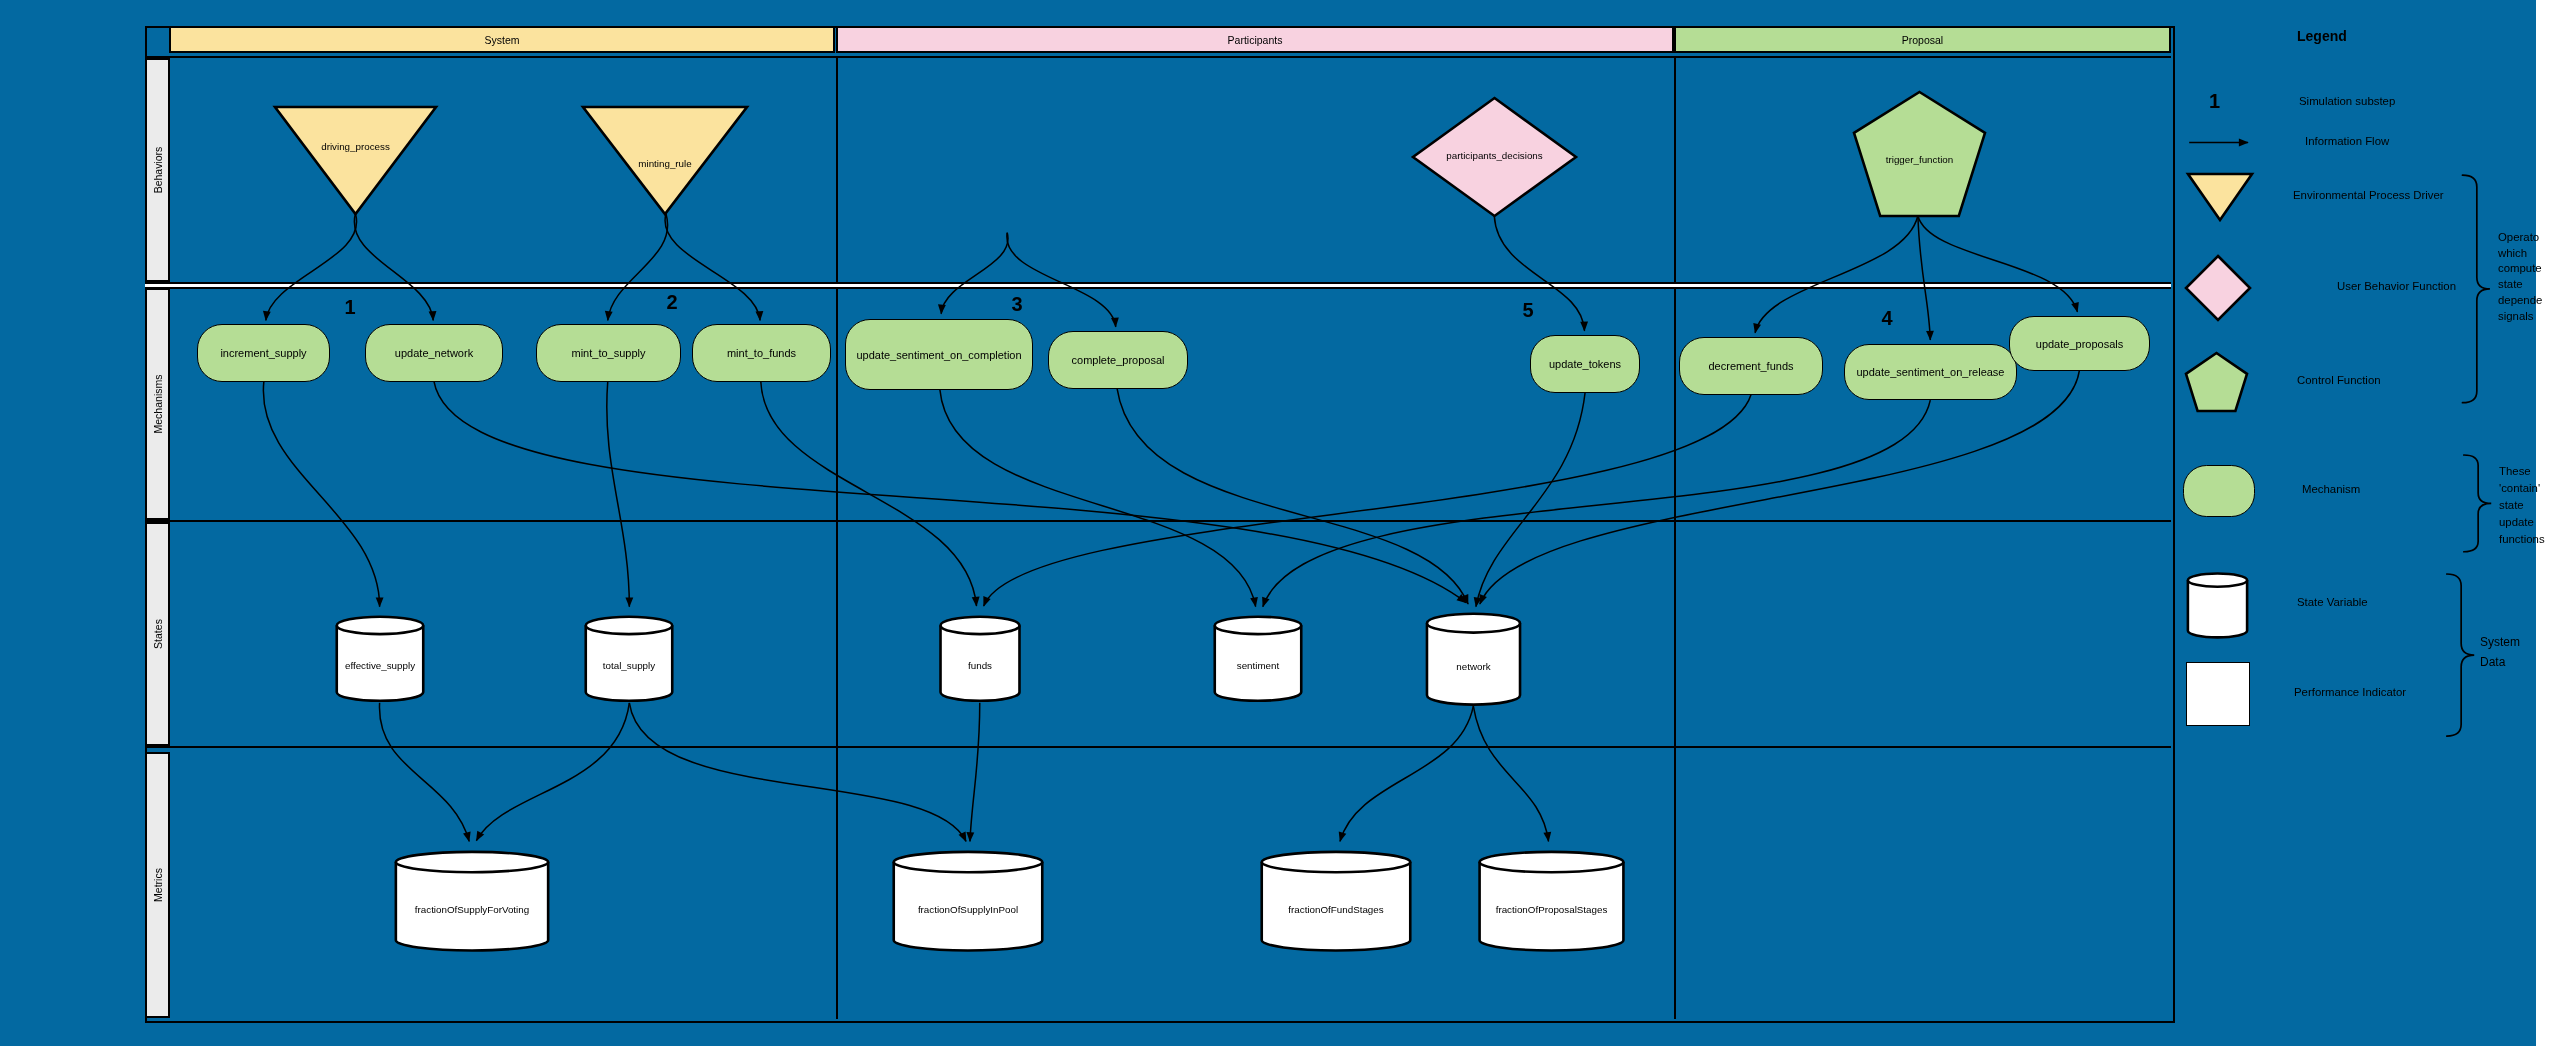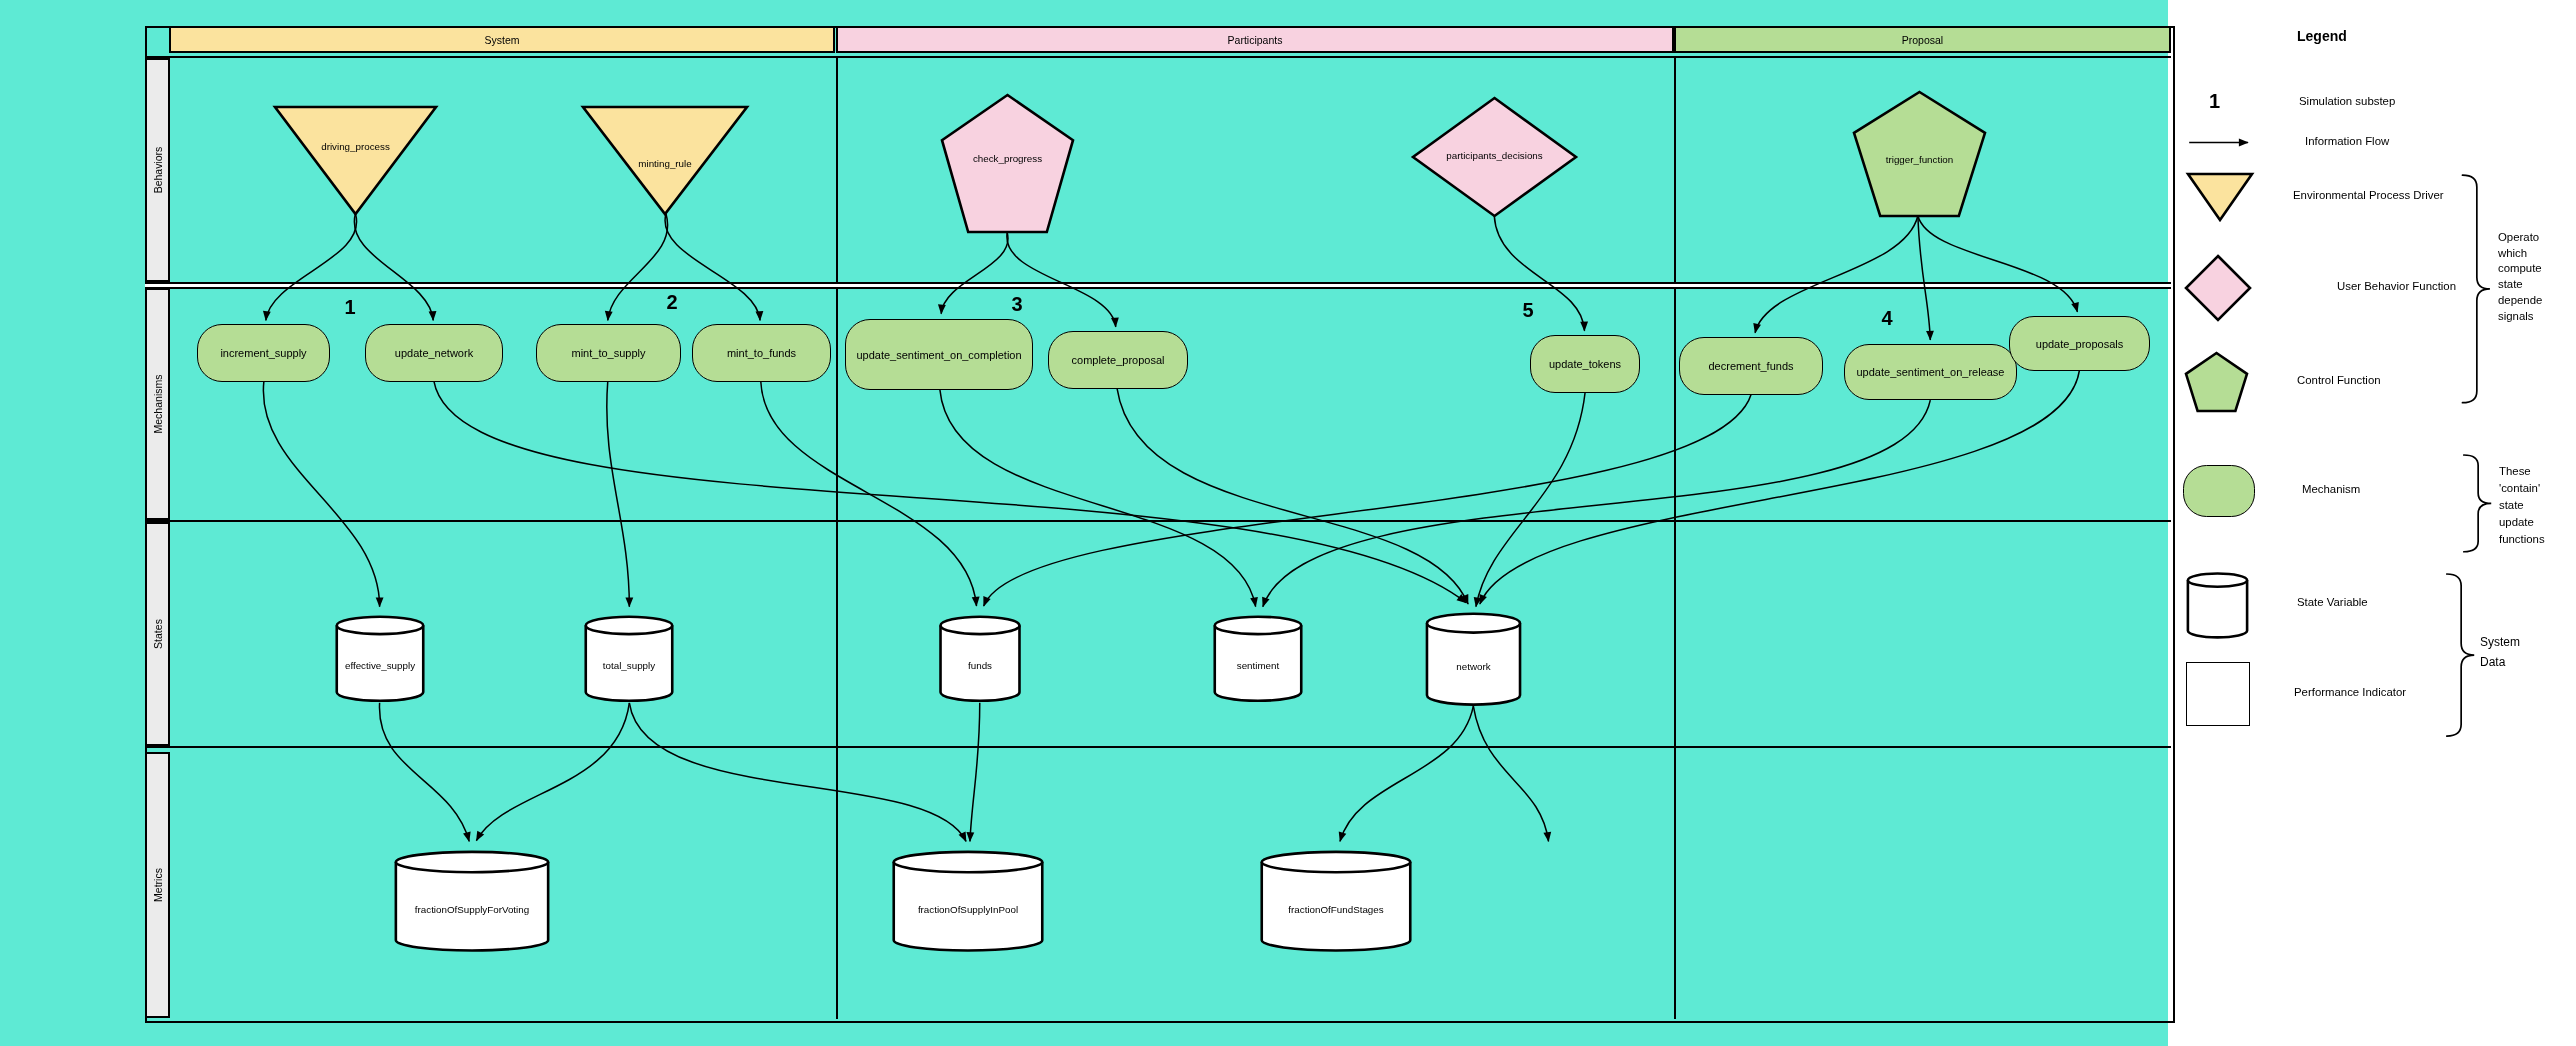--- a/index.html
+++ b/index.html
@@ -1,17 +1,17 @@
 <!DOCTYPE html>
 <html style="font-size:10.5px"><head>
 <meta charset="utf-8">
 <style>
   html,body{margin:0;padding:0;background:#fff;}
   body{width:2576px;height:1046px;overflow:hidden;font-family:"Liberation Sans",sans-serif;color:#000;}
-  .canvas{position:relative;width:2168px;height:1046px;background:#5eead4;}
+  .canvas{position:relative;width:2536px;height:1046px;background:#0369a1;}
 
   
   .outer{position:absolute;border:2px solid #000;background:transparent;}
   .hline{position:absolute;background:#000;height:2px;}
   .vline{position:absolute;background:#000;width:2px;}
   .sep{position:absolute;background:#fff;border-top:2px solid #000;border-bottom:2px solid #000;height:6.5px;box-sizing:border-box;}
 
   .hdr{position:absolute;top:26px;height:27px;box-sizing:border-box;border:2px solid #000;
        display:flex;align-items:center;justify-content:center;font-size:10.5px;}
   .hdr-system{background:#fbe39e;}
@@ -137,26 +137,20 @@
         <polygon class="fill-yellow" points="0,0 100,0 50,100"></polygon>
       </svg>
     <div class="node-label" style="top:32%;">driving_process</div>
   </div>
   <div class="node" style="left:583px;top:107px;width:164px;height:107px;">
     <svg class="shape" viewBox="0 0 100 100" preserveAspectRatio="none">
         <polygon class="fill-yellow" points="0,0 100,0 50,100"></polygon>
       </svg>
     <div class="node-label" style="top:48%;">minting_rule</div>
   </div>
-  <div class="node" style="left:942px;top:95px;width:131px;height:137px;">
-    <svg class="shape" viewBox="0 0 100 100" preserveAspectRatio="none">
-        <polygon class="fill-pink" points="50,0 100,33 80,100 20,100 0,33"></polygon>
-      </svg>
-    <div class="node-label" style="top:42%;">check_progress</div>
-  </div>
   <div class="node" style="left:1413px;top:98px;width:163px;height:118px;">
     <svg class="shape" viewBox="0 0 100 100" preserveAspectRatio="none">
         <polygon class="fill-pink" points="50,0 100,50 50,100 0,50"></polygon>
       </svg>
     <div class="node-label" style="top:44%;">participants_decisions</div>
   </div>
   <div class="node" style="left:1854px;top:92px;width:131px;height:124px;">
     <svg class="shape" viewBox="0 0 100 100" preserveAspectRatio="none">
         <polygon class="fill-green" points="50,0 100,33 80,100 20,100 0,33"></polygon>
       </svg>
@@ -249,20 +243,27 @@
         <ellipse class="fill-white" cx="50" cy="13" rx="47" ry="12"></ellipse>
       </svg>
     <div class="cyl-label">fractionOfSupplyInPool</div>
   </div>
   <div class="node" style="left:1257px;top:851px;width:158px;height:102px;">
     <svg class="shape" viewBox="0 0 100 120" preserveAspectRatio="none">
         <path class="fill-white" d="M3,13 L3,105 A47,12 0 0 0 97,105 L97,13"></path>
         <ellipse class="fill-white" cx="50" cy="13" rx="47" ry="12"></ellipse>
       </svg>
     <div class="cyl-label">fractionOfFundStages</div>
+  </div>
+  <div class="node" style="left:1475px;top:851px;width:153px;height:102px;">
+    <svg class="shape" viewBox="0 0 100 120" preserveAspectRatio="none">
+        <path class="fill-white" d="M3,13 L3,105 A47,12 0 0 0 97,105 L97,13"></path>
+        <ellipse class="fill-white" cx="50" cy="13" rx="47" ry="12"></ellipse>
+      </svg>
+    <div class="cyl-label">fractionOfProposalStages</div>
   </div>
 
   <div class="legend-title" style="left:2297px;top:27.5px;">Legend</div>
 
   <div class="legend-substep" style="left:2209px;top:90px;">1</div>
   <div class="legend-label" style="left:2299px;top:95px;">Simulation substep</div>
 
   <div class="legend-label" style="left:2305px;top:135px;">Information Flow</div>
 
   <svg class="legend-shape" style="left:2188px;top:174px;width:64px;height:46px;" viewBox="0 0 100 100" preserveAspectRatio="none">

